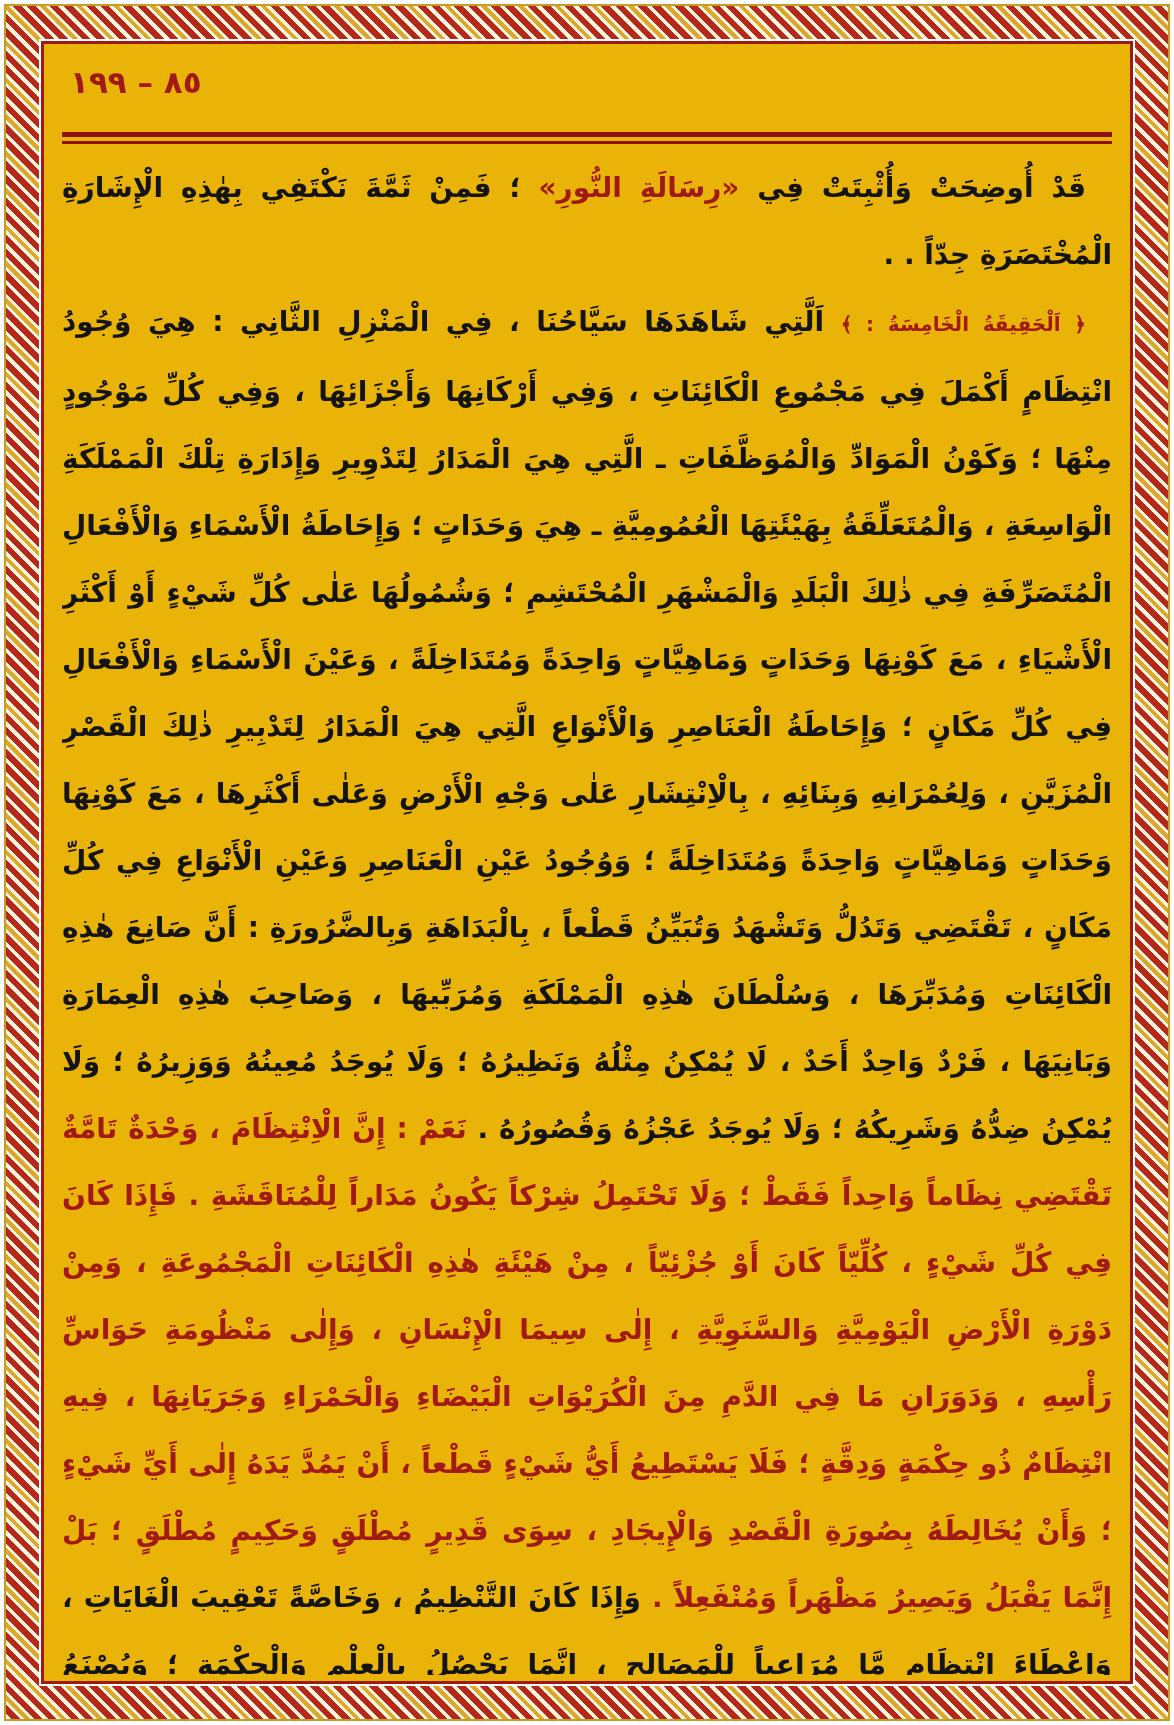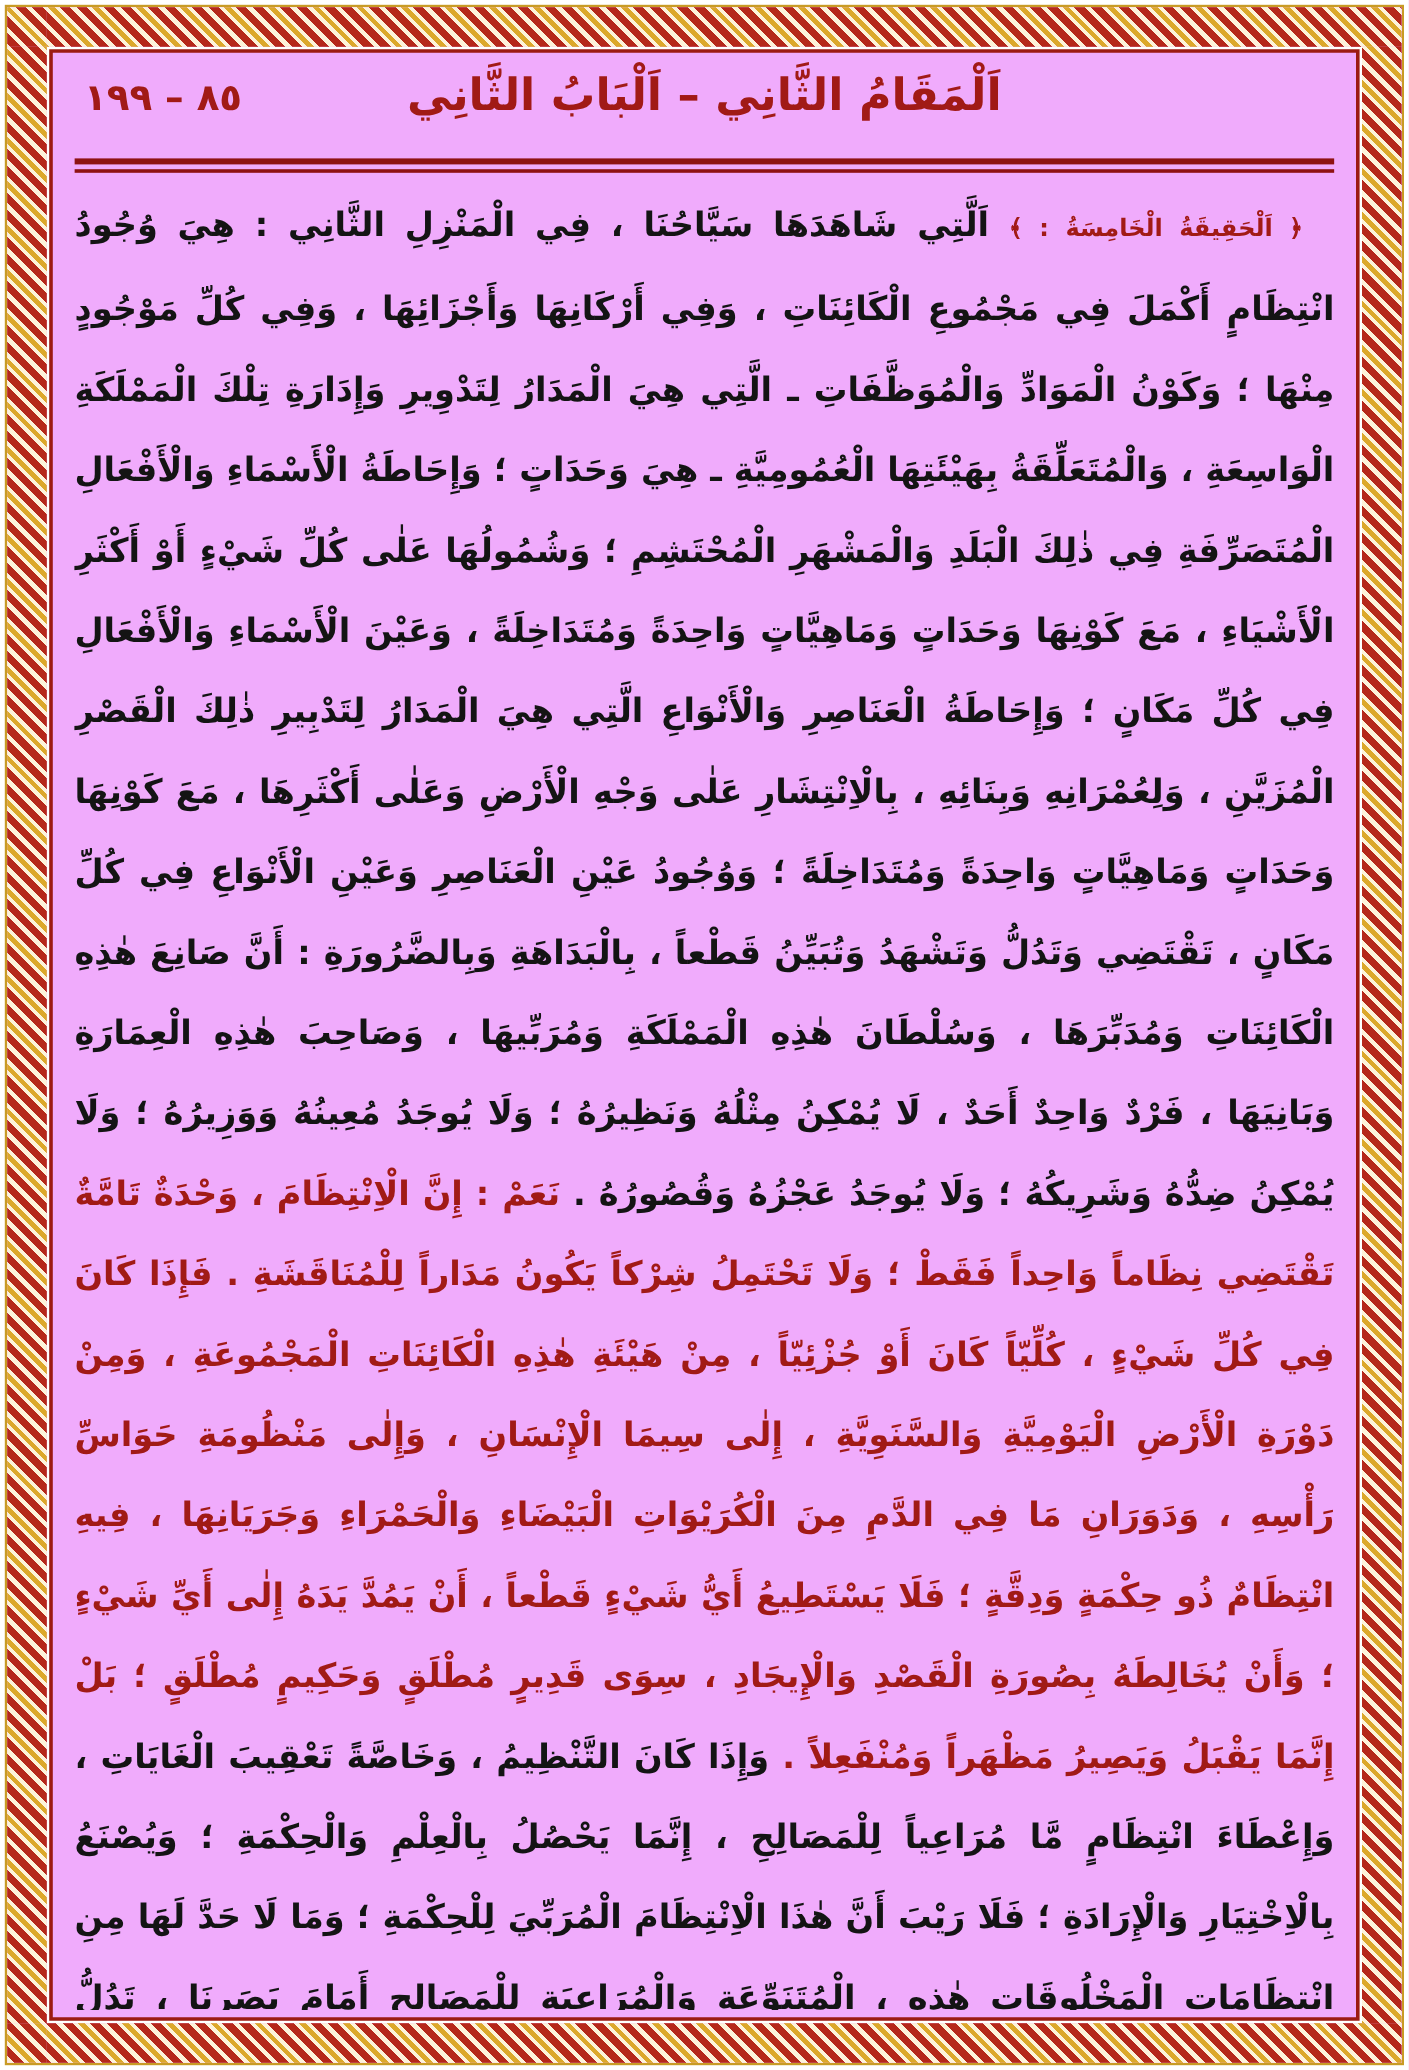--- a/index.html
+++ b/index.html
@@ -9,21 +9,21 @@
   }
   body {
     width: 1174px;
     height: 1725px;
     position: relative;
     font-family: "DejaVu Sans", sans-serif;
   }
   .page {
     position: absolute;
     inset: 0;
-    background: #f0abfc;
+    background: #eab308;
   }
   
   .ornamental-border {
     position: absolute;
     inset: 6px;
     border: 33px solid transparent;
     border-image: repeating-linear-gradient(45deg,
         #fdf3da 0 4px,
         #b5281a 4px 10px,
         #fdf3da 10px 13px,
@@ -103,25 +103,25 @@
 </head>
 <body>
 
 <div class="page">
   <div class="ornamental-border"></div>
 
   <div class="content">
 
     <header class="page-header">
       <div class="page-numbers">٨٥ – ١٩٩</div>
-      <h1 class="page-title">اَلْمَقَامُ الثَّانِي – اَلْبَابُ الثَّانِي</h1>
     </header>
 
     <div class="rule-thick"></div>
     <div class="rule-thin"></div>
 
     <main class="body-text">
+      <p class="para"><span>قَدْ أُوضِحَتْ وَأُثْبِتَتْ فِي </span><span class="red">«رِسَالَةِ النُّورِ»</span><span> ؛ فَمِنْ ثَمَّةَ نَكْتَفِي بِهٰذِهِ الْإِشَارَةِ الْمُخْتَصَرَةِ جِدّاً . .</span></p>
 
       <p class="para para-main"><span class="red truth-heading">﴿ اَلْحَقِيقَةُ الْخَامِسَةُ : ﴾</span><span> اَلَّتِي شَاهَدَهَا سَيَّاحُنَا ، فِي الْمَنْزِلِ الثَّانِي : هِيَ وُجُودُ انْتِظَامٍ أَكْمَلَ فِي مَجْمُوعِ الْكَائِنَاتِ ، وَفِي أَرْكَانِهَا وَأَجْزَائِهَا ، وَفِي كُلِّ مَوْجُودٍ مِنْهَا ؛ وَكَوْنُ الْمَوَادِّ وَالْمُوَظَّفَاتِ ـ الَّتِي هِيَ الْمَدَارُ لِتَدْوِيرِ وَإِدَارَةِ تِلْكَ الْمَمْلَكَةِ الْوَاسِعَةِ ، وَالْمُتَعَلِّقَةُ بِهَيْئَتِهَا الْعُمُومِيَّةِ ـ هِيَ وَحَدَاتٍ ؛ وَإِحَاطَةُ الْأَسْمَاءِ وَالْأَفْعَالِ الْمُتَصَرِّفَةِ فِي ذٰلِكَ الْبَلَدِ وَالْمَشْهَرِ الْمُحْتَشِمِ ؛ وَشُمُولُهَا عَلٰى كُلِّ شَيْءٍ أَوْ أَكْثَرِ الْأَشْيَاءِ ، مَعَ كَوْنِهَا وَحَدَاتٍ وَمَاهِيَّاتٍ وَاحِدَةً وَمُتَدَاخِلَةً ، وَعَيْنَ الْأَسْمَاءِ وَالْأَفْعَالِ فِي كُلِّ مَكَانٍ ؛ وَإِحَاطَةُ الْعَنَاصِرِ وَالْأَنْوَاعِ الَّتِي هِيَ الْمَدَارُ لِتَدْبِيرِ ذٰلِكَ الْقَصْرِ الْمُزَيَّنِ ، وَلِعُمْرَانِهِ وَبِنَائِهِ ، بِالْاِنْتِشَارِ عَلٰى وَجْهِ الْأَرْضِ وَعَلٰى أَكْثَرِهَا ، مَعَ كَوْنِهَا وَحَدَاتٍ وَمَاهِيَّاتٍ وَاحِدَةً وَمُتَدَاخِلَةً ؛ وَوُجُودُ عَيْنِ الْعَنَاصِرِ وَعَيْنِ الْأَنْوَاعِ فِي كُلِّ مَكَانٍ ، تَقْتَضِي وَتَدُلُّ وَتَشْهَدُ وَتُبَيِّنُ قَطْعاً ، بِالْبَدَاهَةِ وَبِالضَّرُورَةِ : أَنَّ صَانِعَ هٰذِهِ الْكَائِنَاتِ وَمُدَبِّرَهَا ، وَسُلْطَانَ هٰذِهِ الْمَمْلَكَةِ وَمُرَبِّيهَا ، وَصَاحِبَ هٰذِهِ الْعِمَارَةِ وَبَانِيَهَا ، فَرْدٌ وَاحِدٌ أَحَدٌ ، لَا يُمْكِنُ مِثْلُهُ وَنَظِيرُهُ ؛ وَلَا يُوجَدُ مُعِينُهُ وَوَزِيرُهُ ؛ وَلَا يُمْكِنُ ضِدُّهُ وَشَرِيكُهُ ؛ وَلَا يُوجَدُ عَجْزُهُ وَقُصُورُهُ . </span><span class="red">نَعَمْ : إِنَّ الْاِنْتِظَامَ ، وَحْدَةٌ تَامَّةٌ تَقْتَضِي نِظَاماً وَاحِداً فَقَطْ ؛ وَلَا تَحْتَمِلُ شِرْكاً يَكُونُ مَدَاراً لِلْمُنَاقَشَةِ . فَإِذَا كَانَ فِي كُلِّ شَيْءٍ ، كُلِّيّاً كَانَ أَوْ جُزْئِيّاً ، مِنْ هَيْئَةِ هٰذِهِ الْكَائِنَاتِ الْمَجْمُوعَةِ ، وَمِنْ دَوْرَةِ الْأَرْضِ الْيَوْمِيَّةِ وَالسَّنَوِيَّةِ ، إِلٰى سِيمَا الْإِنْسَانِ ، وَإِلٰى مَنْظُومَةِ حَوَاسِّ رَأْسِهِ ، وَدَوَرَانِ مَا فِي الدَّمِ مِنَ الْكُرَيْوَاتِ الْبَيْضَاءِ وَالْحَمْرَاءِ وَجَرَيَانِهَا ، فِيهِ انْتِظَامٌ ذُو حِكْمَةٍ وَدِقَّةٍ ؛ فَلَا يَسْتَطِيعُ أَيُّ شَيْءٍ قَطْعاً ، أَنْ يَمُدَّ يَدَهُ إِلٰى أَيِّ شَيْءٍ ؛ وَأَنْ يُخَالِطَهُ بِصُورَةِ الْقَصْدِ وَالْإِيجَادِ ، سِوَى قَدِيرٍ مُطْلَقٍ وَحَكِيمٍ مُطْلَقٍ ؛ بَلْ إِنَّمَا يَقْبَلُ وَيَصِيرُ مَظْهَراً وَمُنْفَعِلاً . </span><span>وَإِذَا كَانَ التَّنْظِيمُ ، وَخَاصَّةً تَعْقِيبَ الْغَايَاتِ ، وَإِعْطَاءَ انْتِظَامٍ مَّا مُرَاعِياً لِلْمَصَالِحِ ، إِنَّمَا يَحْصُلُ بِالْعِلْمِ وَالْحِكْمَةِ ؛ وَيُصْنَعُ بِالْاِخْتِيَارِ وَالْإِرَادَةِ ؛ فَلَا رَيْبَ أَنَّ هٰذَا الْاِنْتِظَامَ الْمُرَبِّيَ لِلْحِكْمَةِ ؛ وَمَا لَا حَدَّ لَهَا مِنِ انْتِظَامَاتِ الْمَخْلُوقَاتِ هٰذِهِ ، الْمُتَنَوِّعَةِ وَالْمُرَاعِيَةِ لِلْمَصَالِحِ أَمَامَ بَصَرِنَا ، تَدُلُّ قَطْعاً ، وَعَلٰى كُلِّ حَالٍ ؛ وَتَشْهَدُ فِي دَرَجَةِ الْبَدَاهَةِ : عَلٰى أَنَّ خَالِقَ هٰذِهِ الْمَوْجُودَاتِ وَمُدَبِّرَهَا ، وَاحِدٌ وَفَاعِلٌ مُخْتَارٌ ،</span></p>
     </main>
 
   </div>
 </div>
 
 </body></html>

